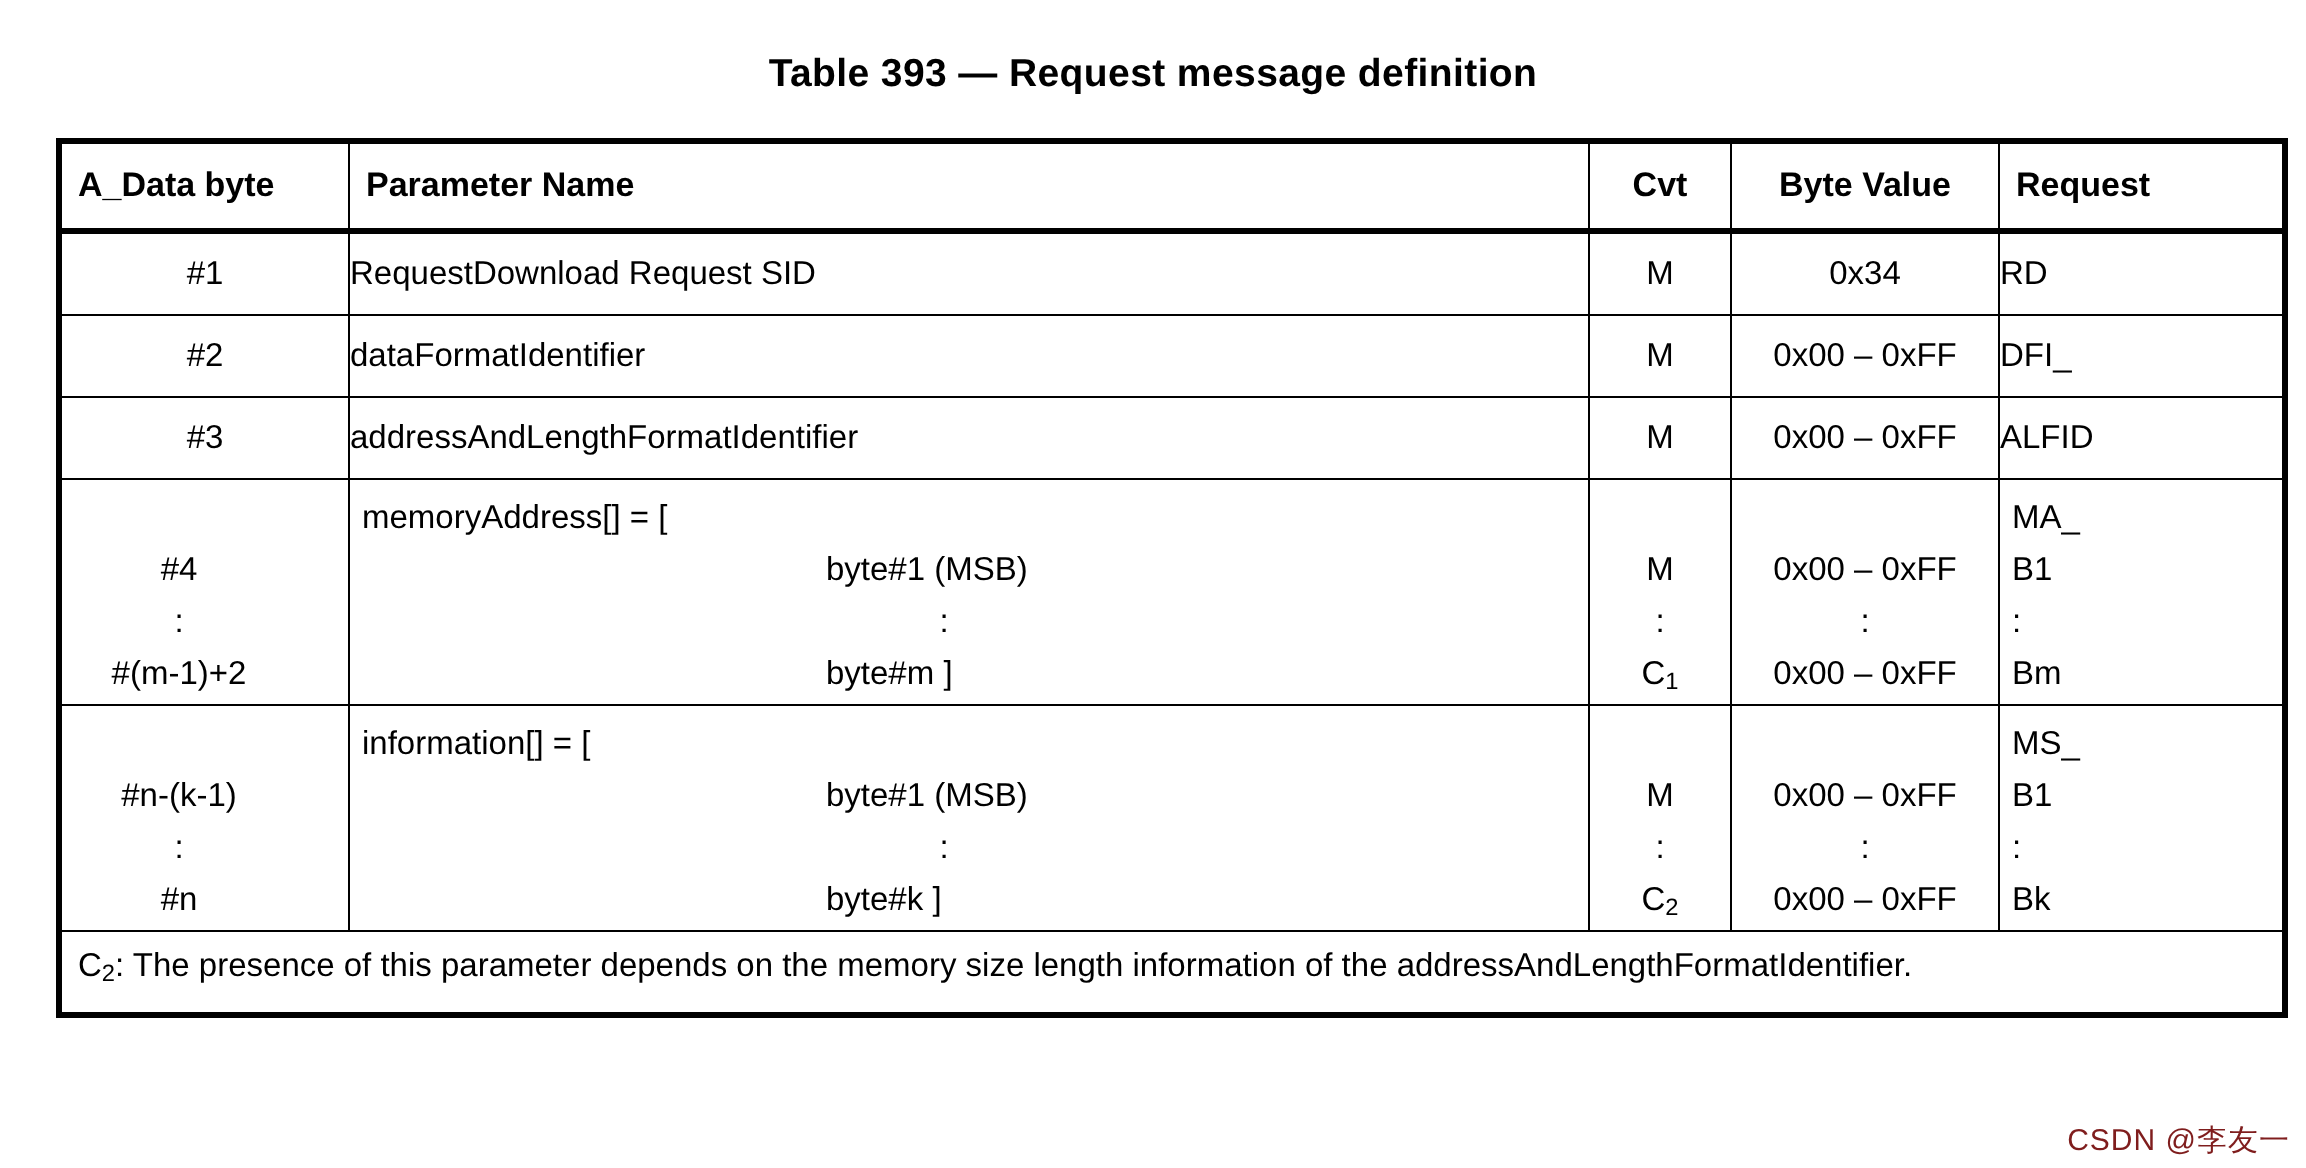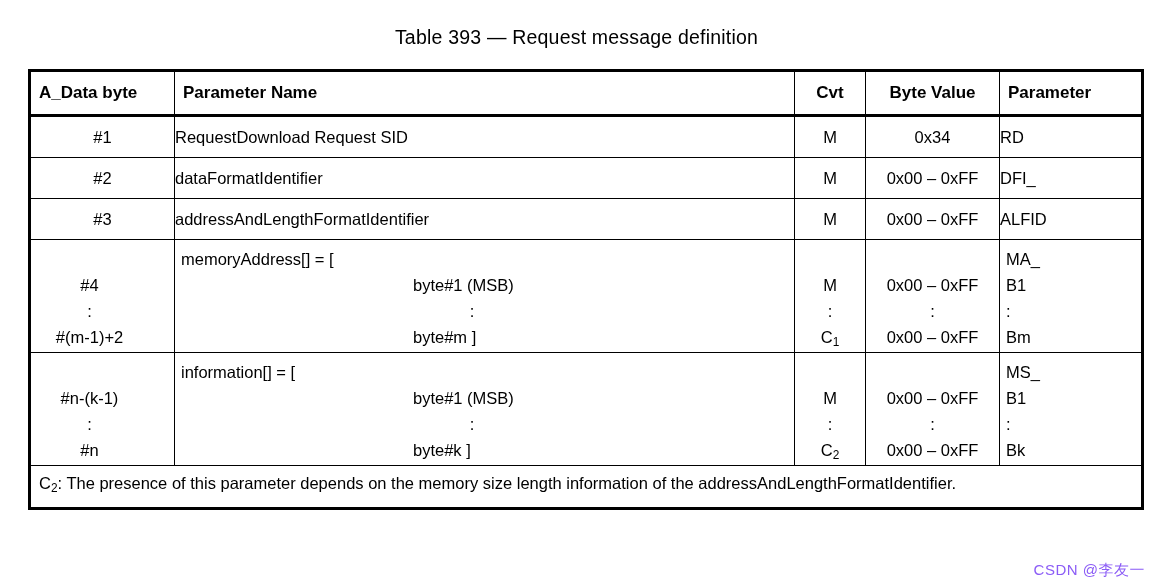--- a/index.html
+++ b/index.html
@@ -19,21 +19,21 @@
   .page {
     position: relative;
     width: 1153px;
     height: 584px;
     box-sizing: border-box;
   }
 
   .table-title {
     text-align: center;
     font-size: 19.5px;
-    font-weight: normal;
+    font-weight: bold;
     letter-spacing: 0.2px;
     padding-top: 26px;
     padding-bottom: 0;
     line-height: 1.2;
   }
 
   .table-wrap {
     position: absolute;
     left: 28px;
     top: 69px;
@@ -141,21 +141,21 @@
     line-height: 25px;
     hyphens: none;
   }
   .note-text .lbl { white-space: nowrap; }
 
   .watermark {
     position: absolute;
     right: 8px;
     bottom: 4px;
     font-size: 15px;
-    color: #8b5cf6;
+    color: #7f1d1d;
     letter-spacing: 0.5px;
     user-select: none;
     white-space: nowrap;
   }
 </style>
 </head>
 <body>
 
 <div class="page">
 
@@ -169,21 +169,21 @@
           <col class="c-cvt">
           <col class="c-byte">
           <col class="c-mnem">
       </colgroup>
       <tbody>
         <tr class="head">
           <th class="left">A_Data byte</th>
           <th class="left">Parameter Name</th>
           <th class="cent">Cvt</th>
           <th class="cent">Byte Value</th>
-          <th class="left">Parameter</th>
+          <th class="left">Request</th>
         </tr>
 
         <tr class="simple">
           <td class="addr">#1</td>
           <td class="param">RequestDownload Request SID</td>
           <td class="cvt">M</td>
           <td class="byte">0x34</td>
           <td class="mnem">RD</td>
         </tr>
 

